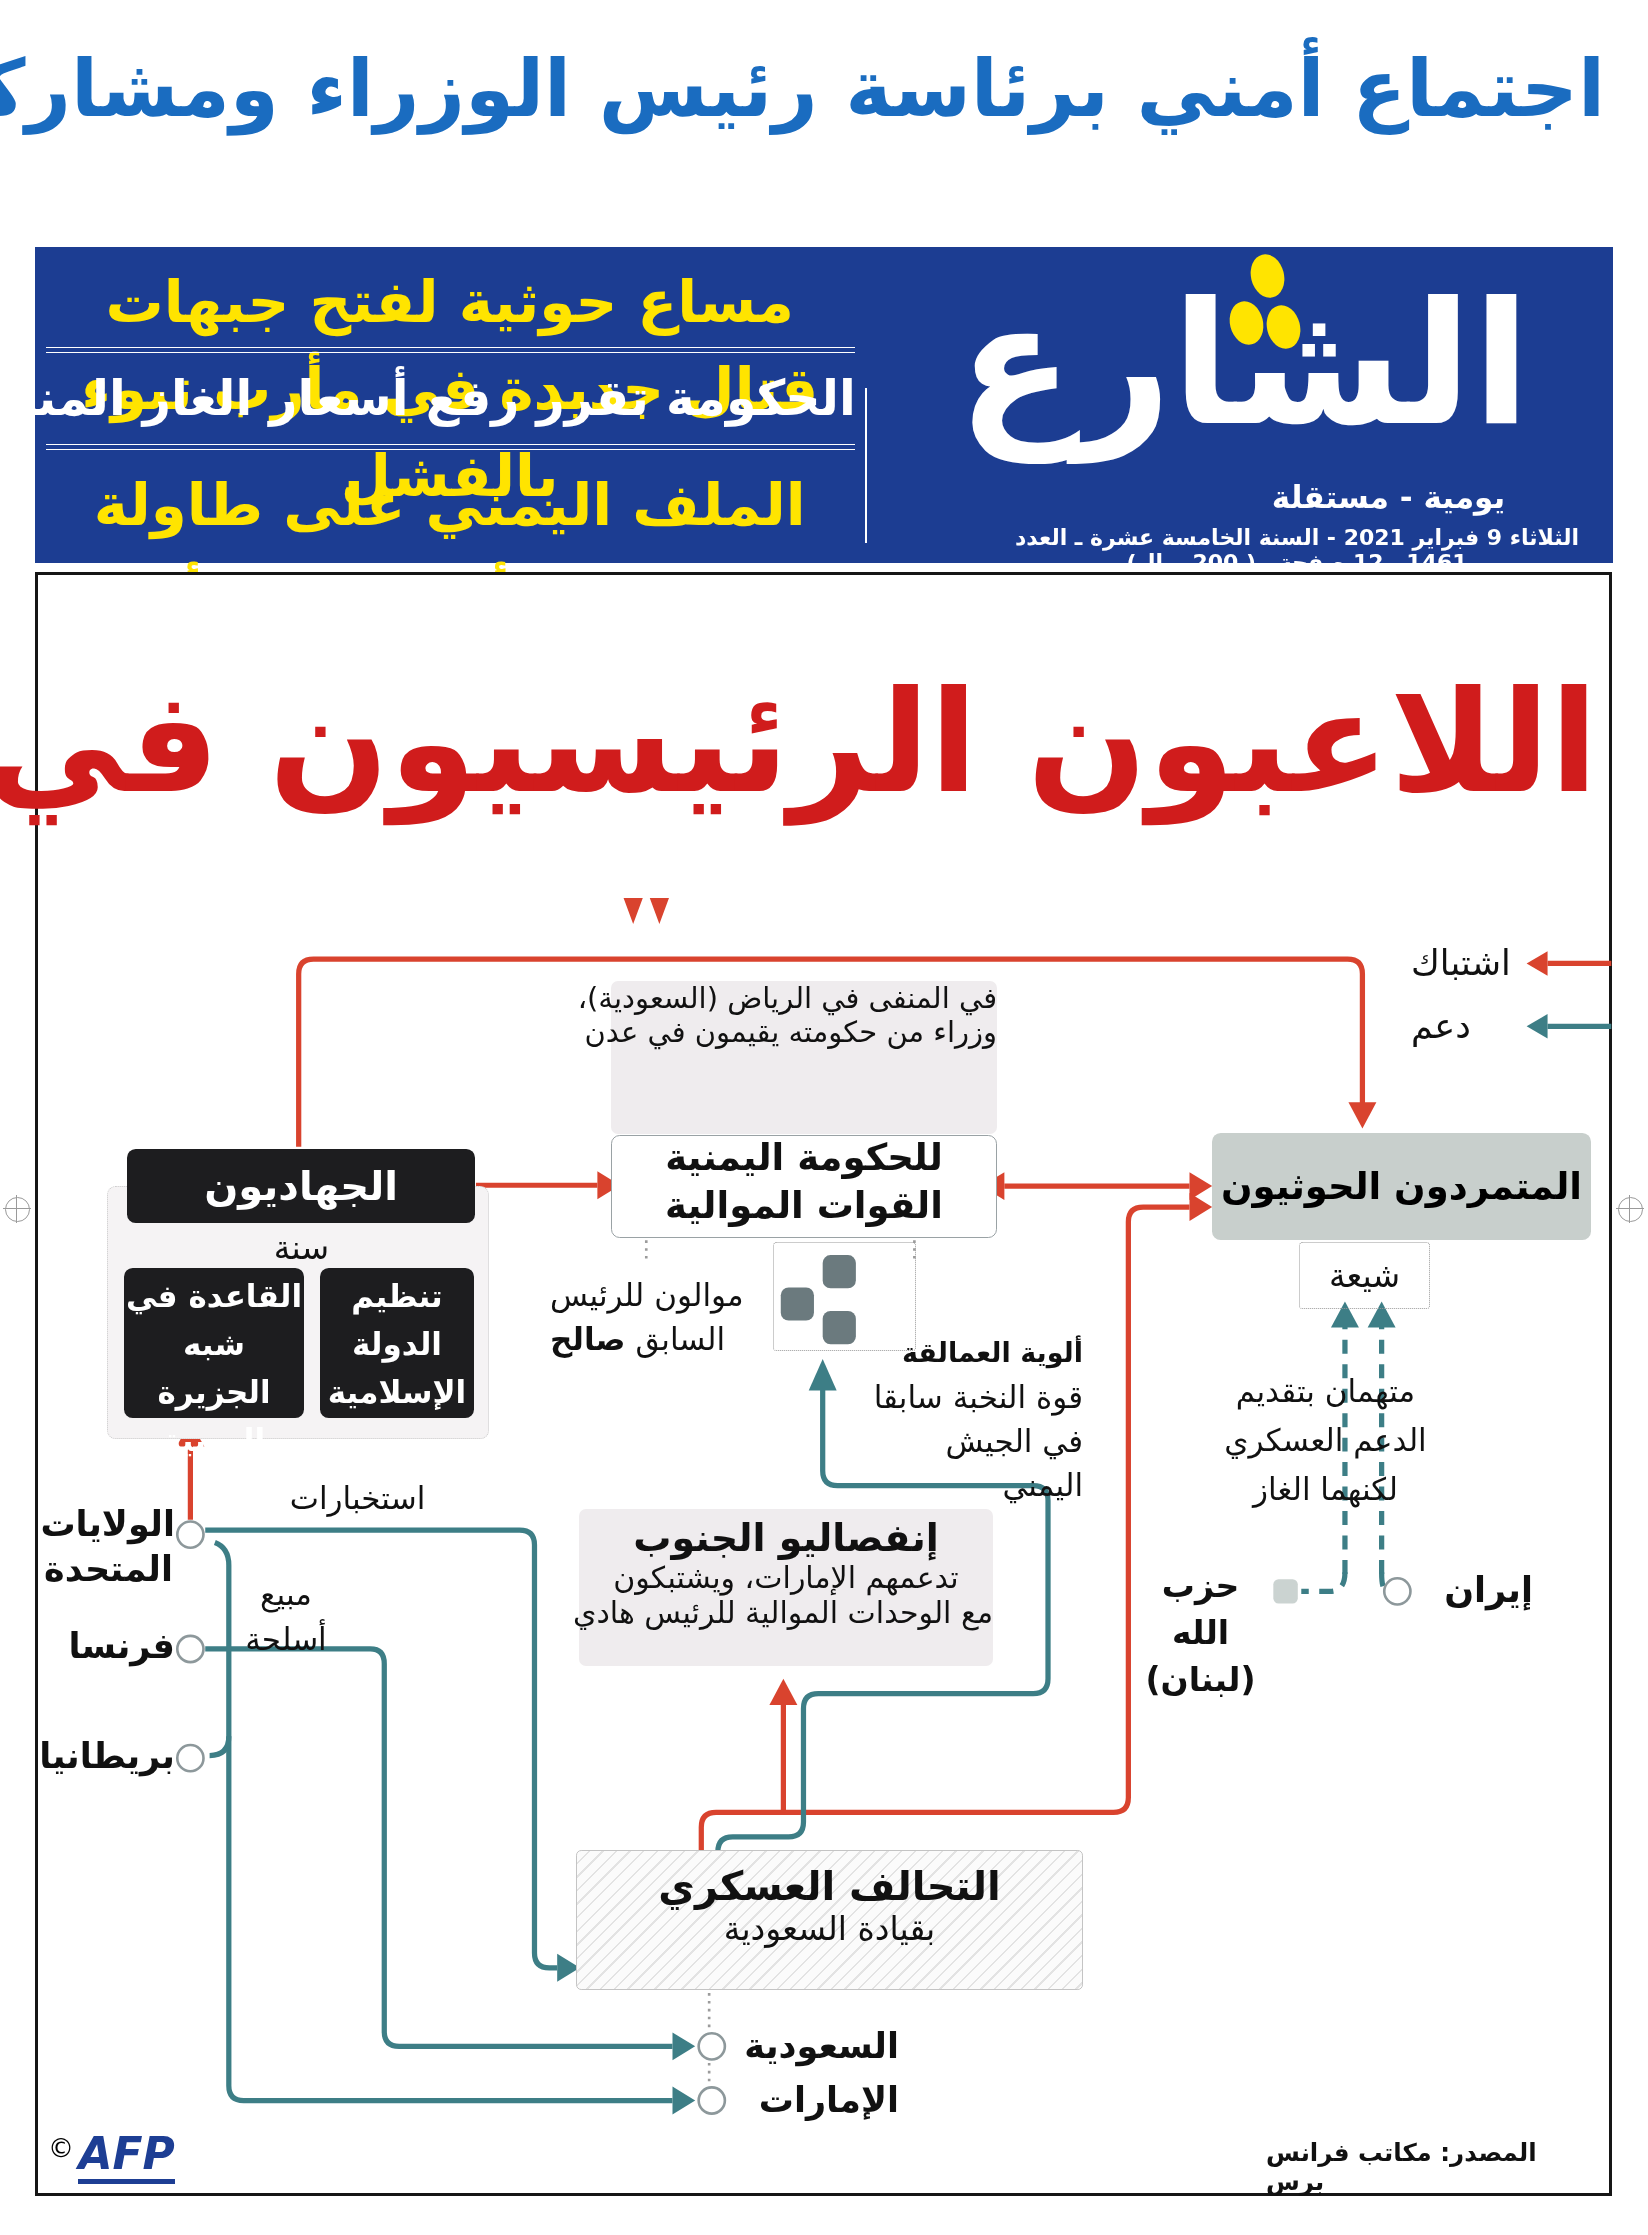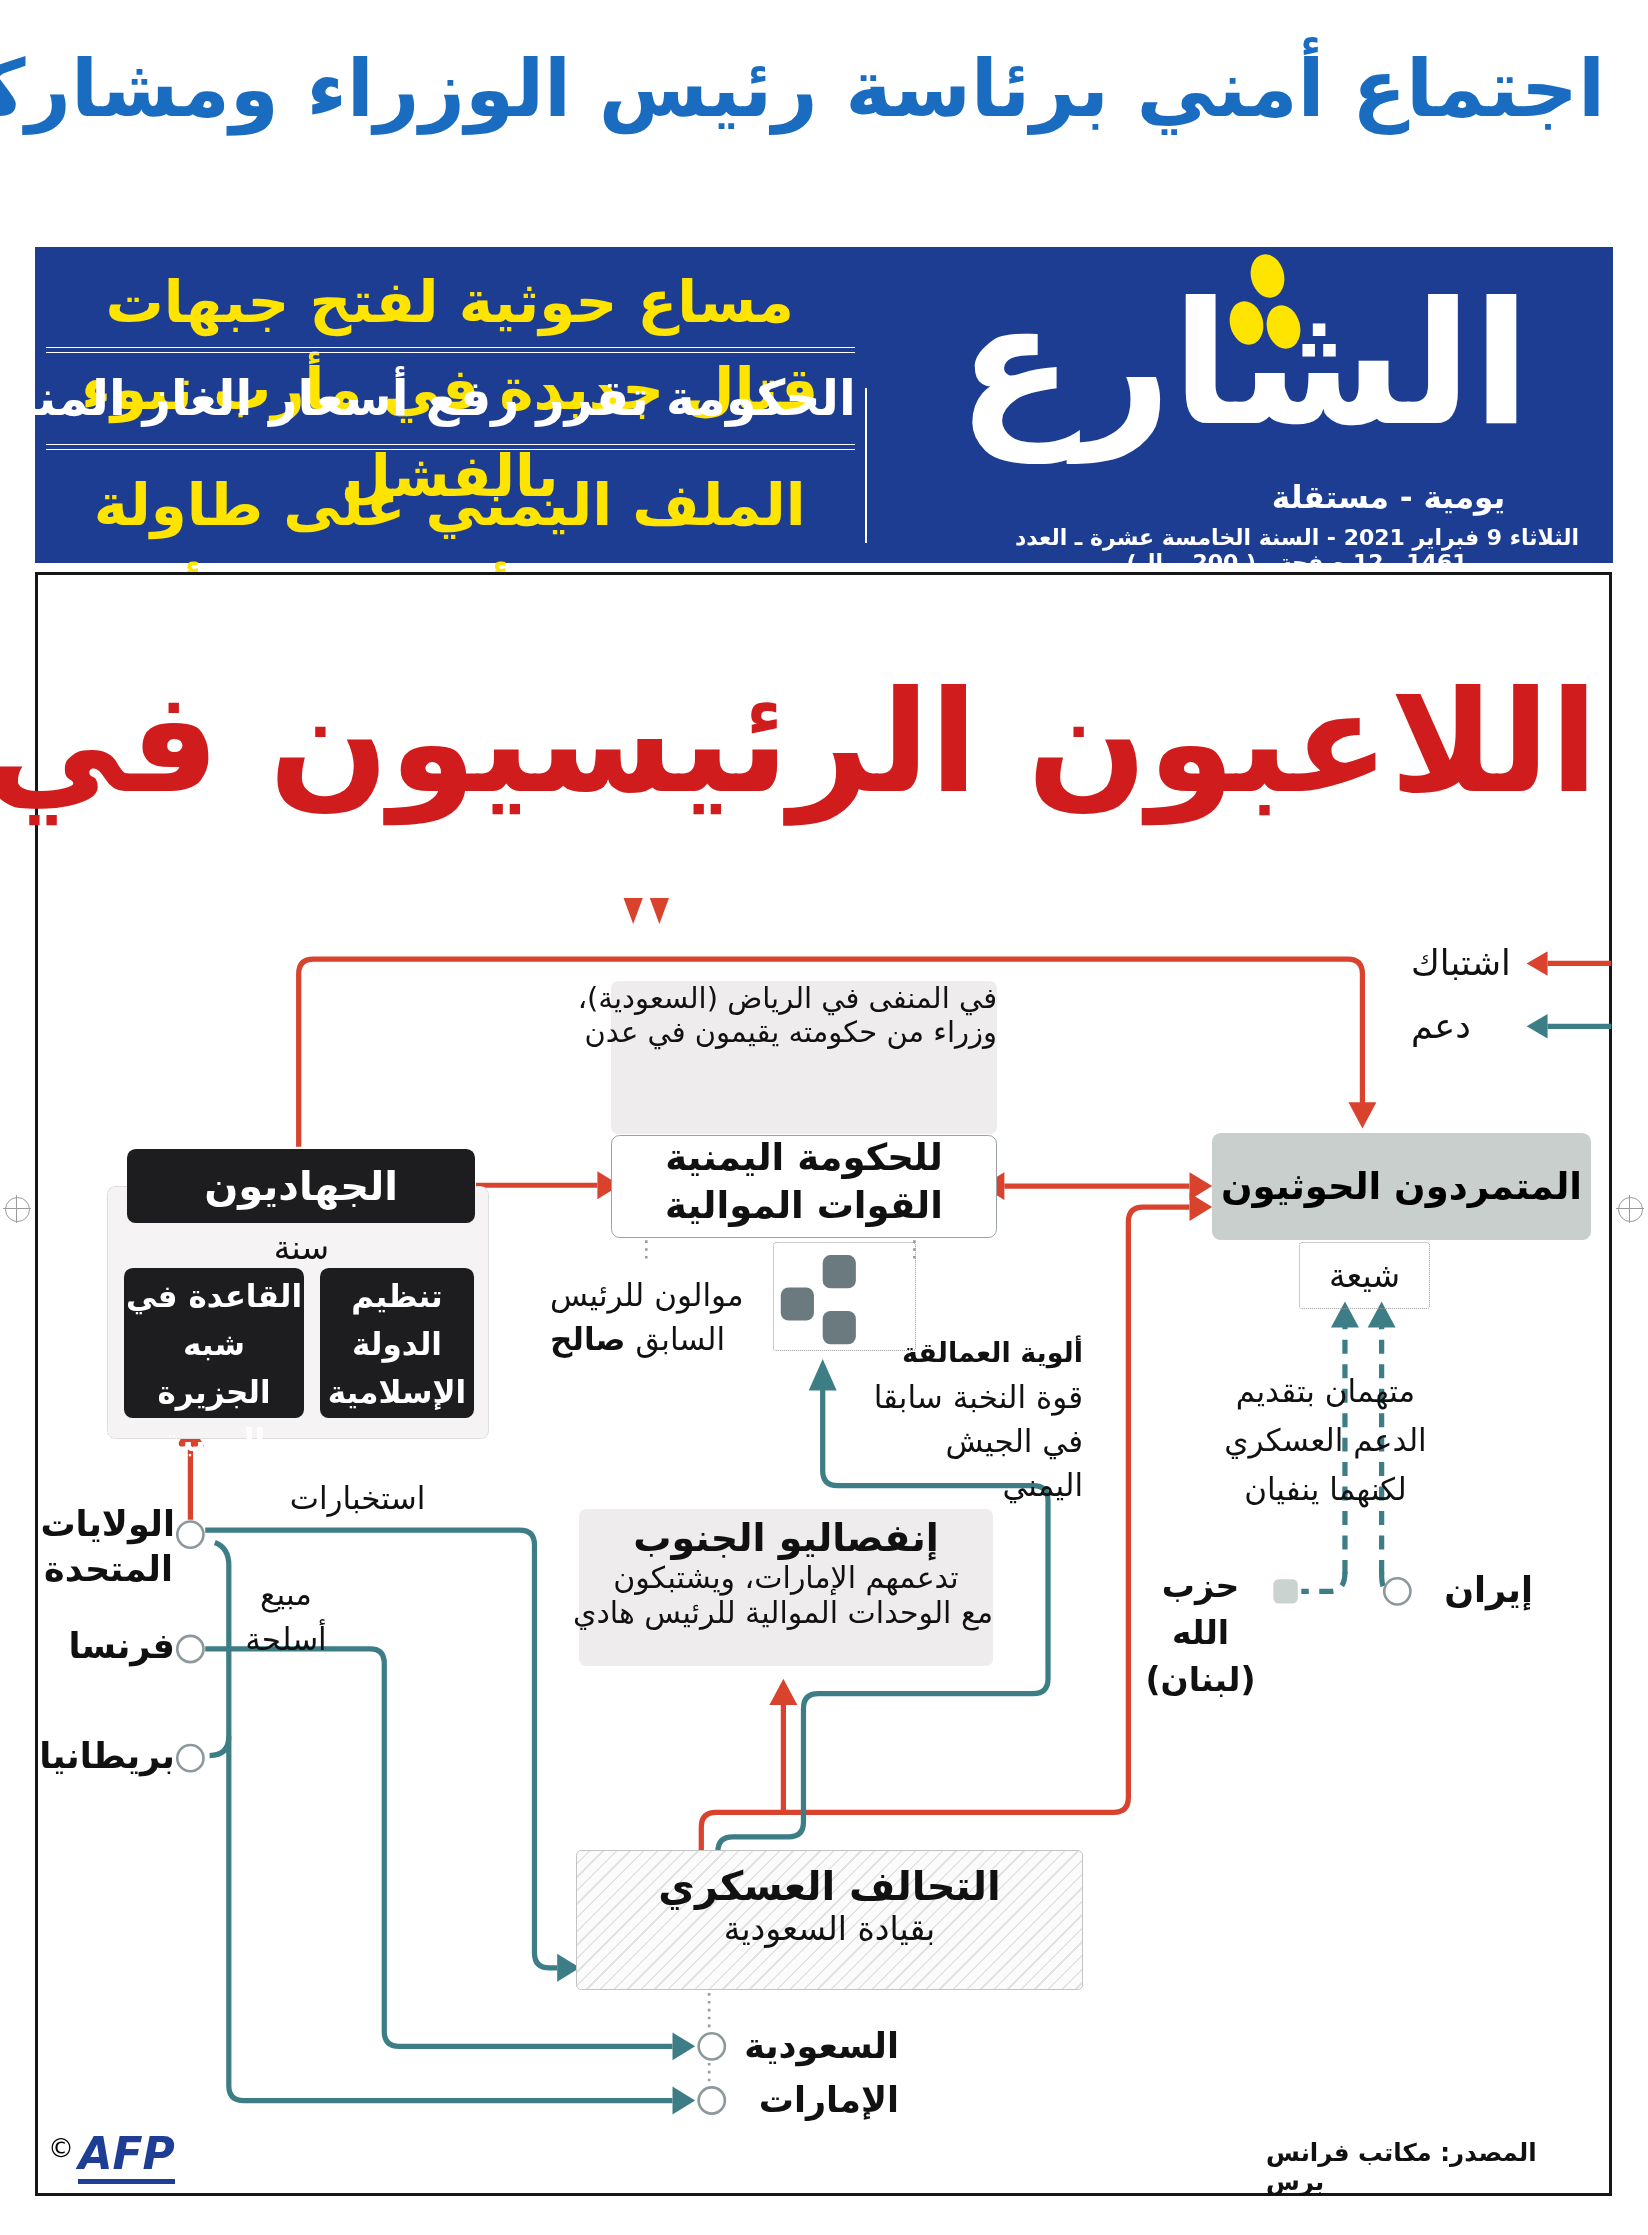--- a/index.html
+++ b/index.html
@@ -214,21 +214,21 @@
 </div>
 
 <div class="n box-hatched rtl c" style="left:576px;top:1850px;width:507px;height:140px;box-sizing:border-box;">
   <div class="nb-title" style="font-size:40px;margin-top:12.2px;">التحالف العسكري</div>
   <div class="nb-line" style="font-size:33px;">بقيادة السعودية</div>
 </div>
 
 <div class="n rtl c" style="left:1210px;top:1367px;width:231px;line-height:49px;">
   <div class="lbl">متهمان بتقديم</div>
   <div class="lbl">الدعم العسكري</div>
-  <div class="lbl">لكنهما ينفيان</div>
+  <div class="lbl">لكنهما الغاز</div>
 </div>
 
 <div class="n rtl lbl-b" style="left:44px;top:1502px;width:131px;text-align:left;line-height:45px;">
   
   <span>الولايات</span><br>
   <span>المتحدة</span>
 </div>
 <div class="n rtl lbl-b" style="left:70px;top:1626px;width:105px;text-align:left;">فرنسا</div>
 <div class="n rtl lbl-b" style="left:44px;top:1736px;width:131px;text-align:center;">بريطانيا</div>
 <div class="n rtl lbl-b" style="left:1419px;top:1570px;width:114px;text-align:right;">إيران</div>

